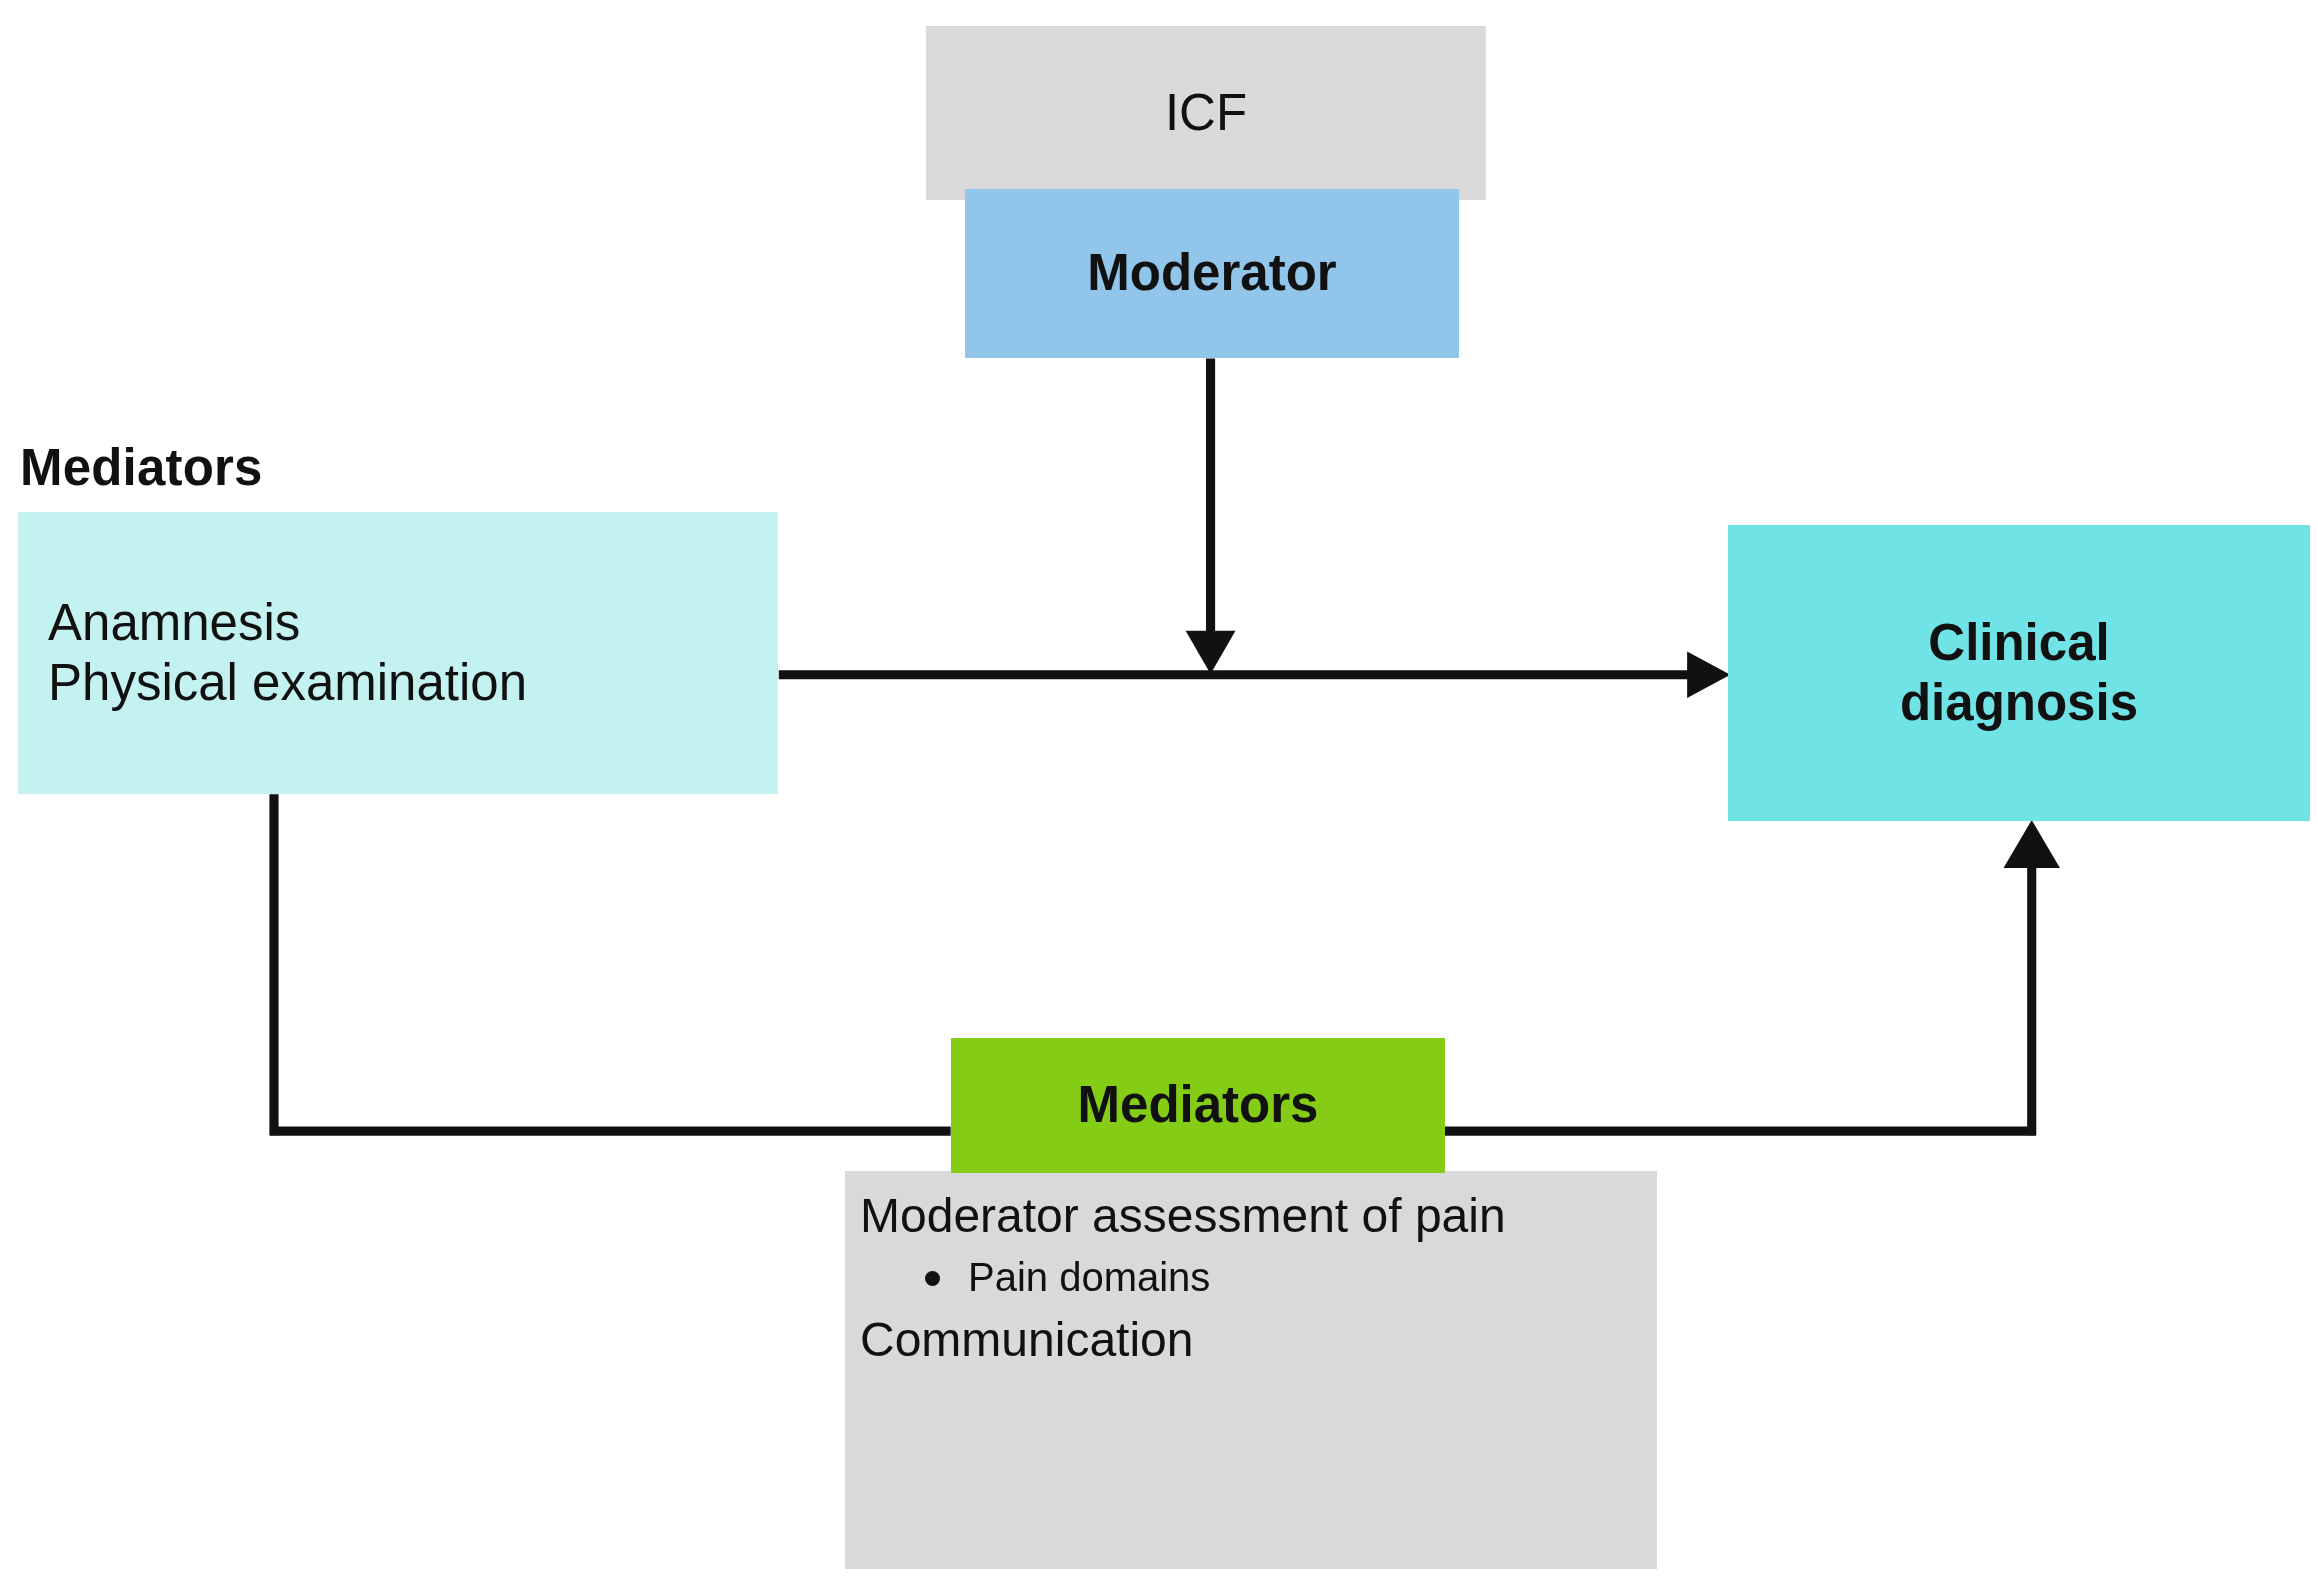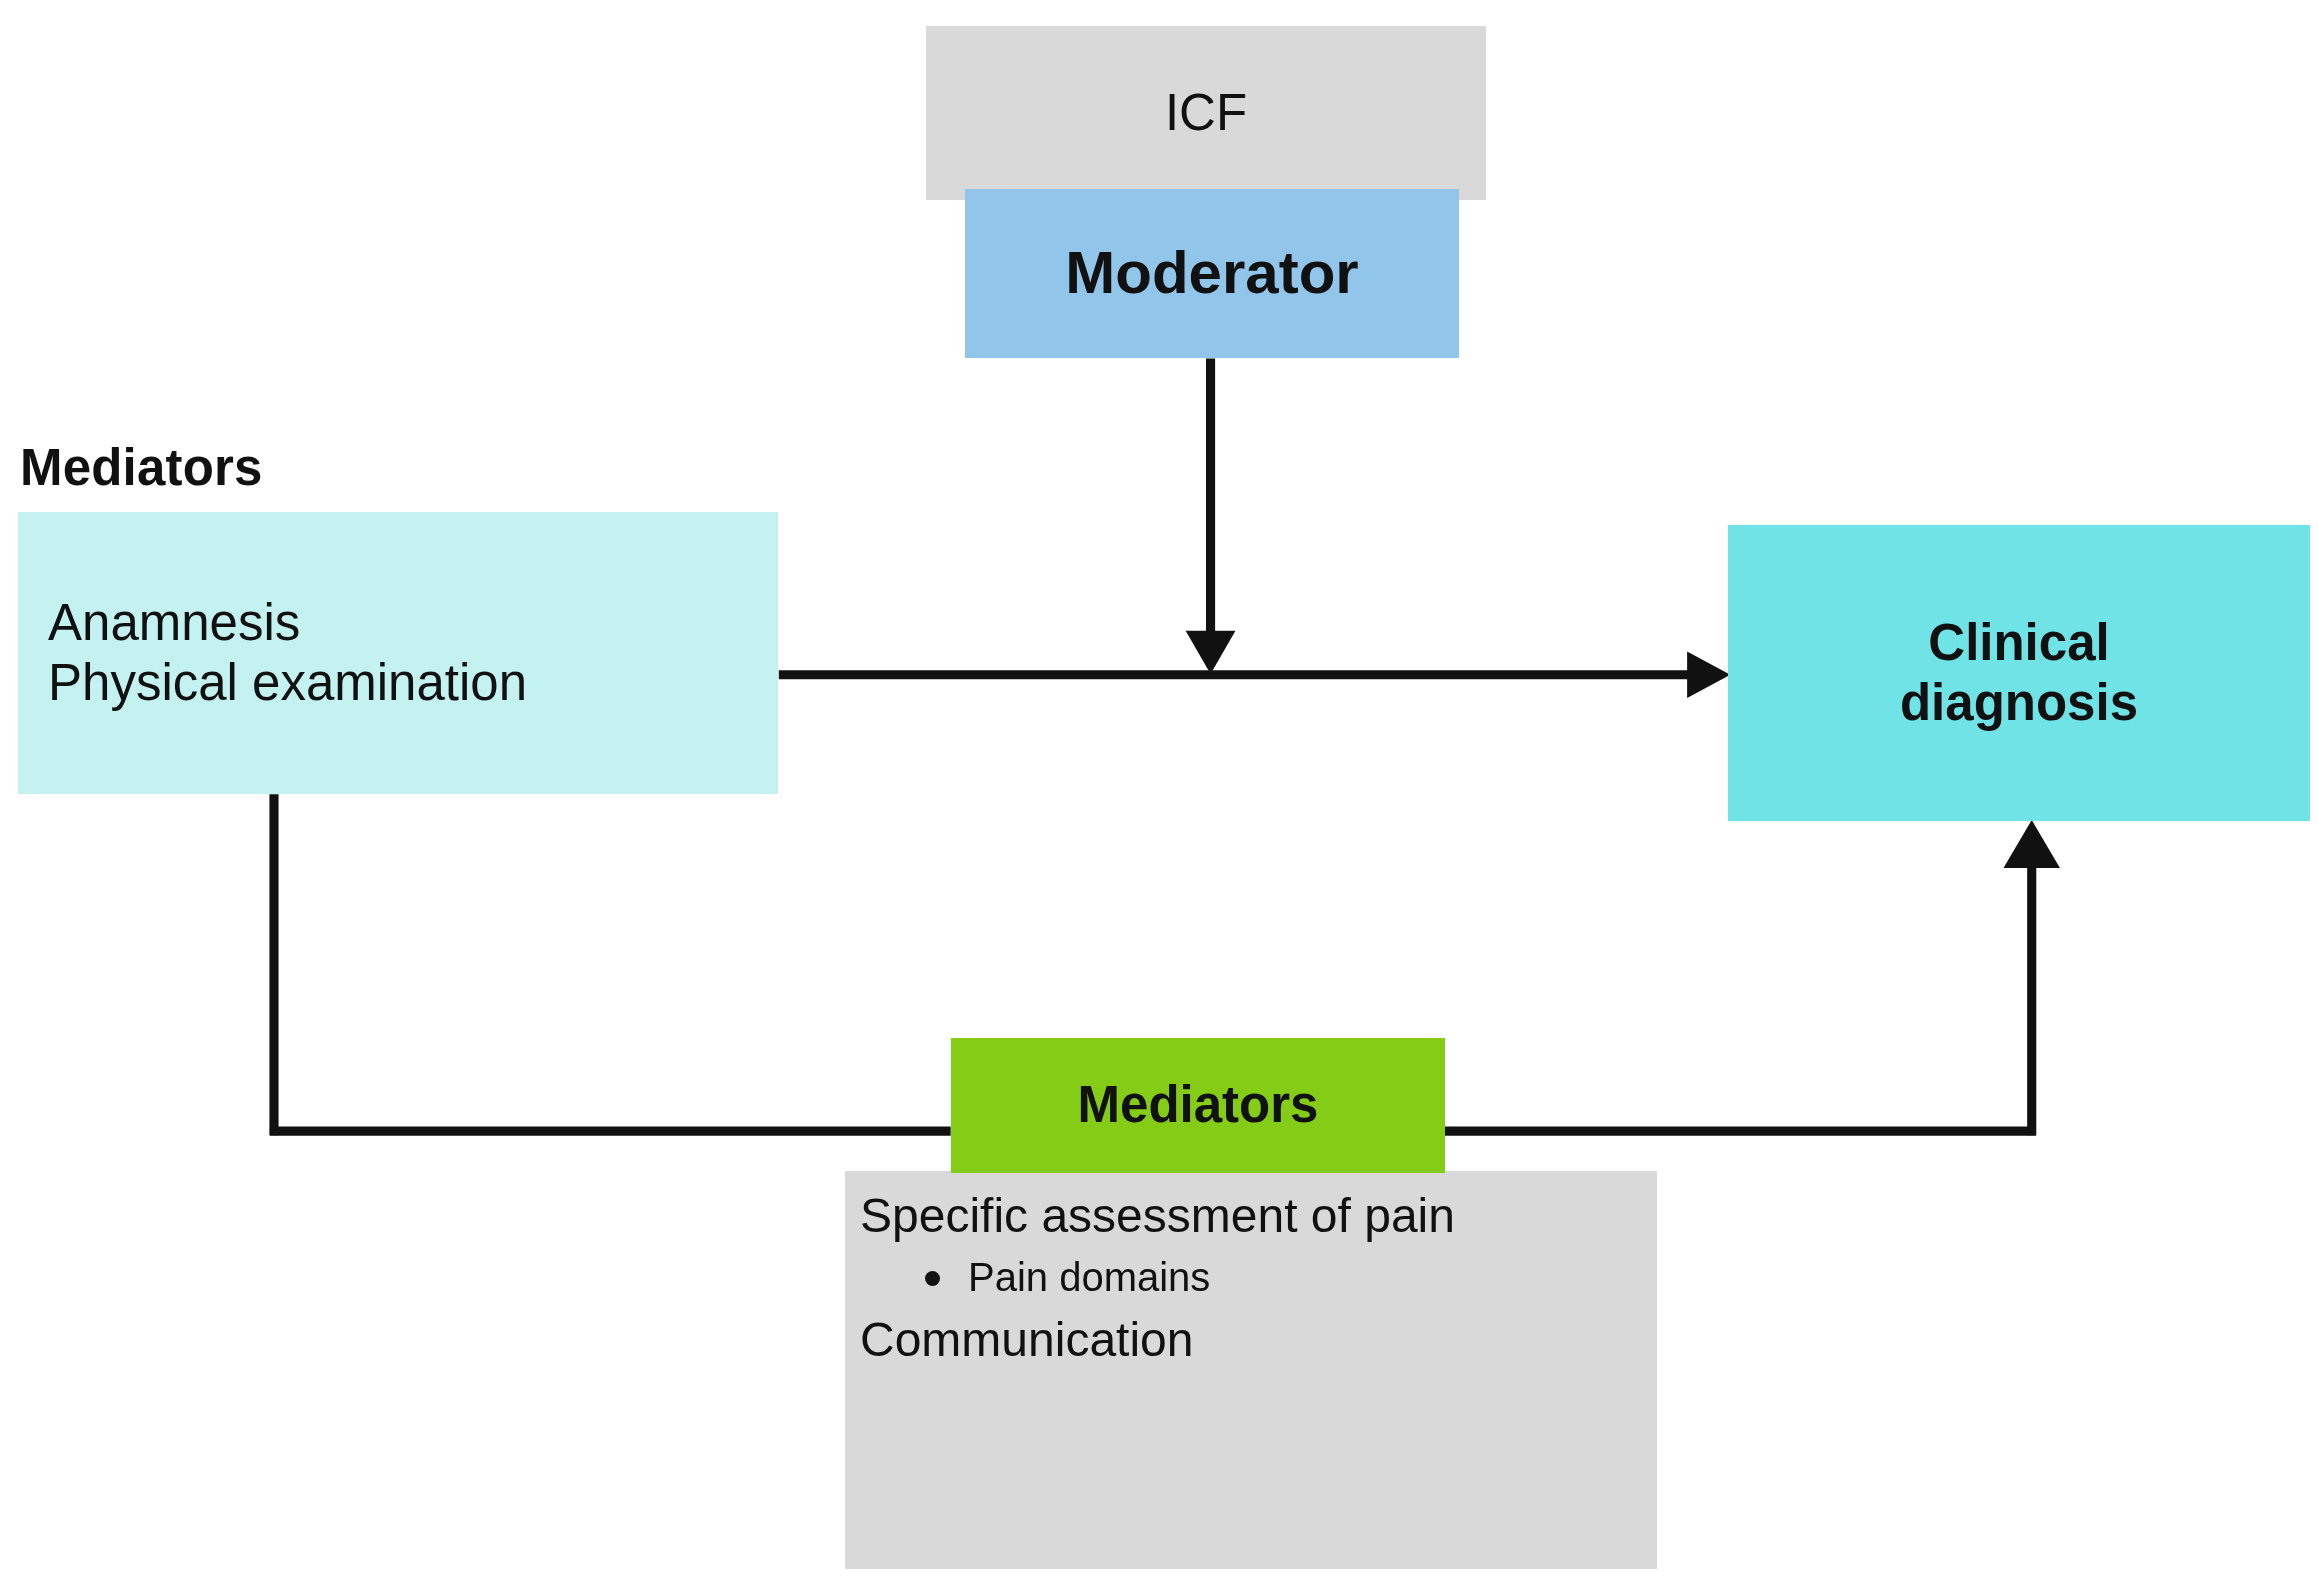--- a/index.html
+++ b/index.html
@@ -54,21 +54,21 @@
   }
   
   #box-moderator {
     left: 965px;
     top: 189px;
     width: 494px;
     height: 169px;
     background: #92c5ea;
   }
   #box-moderator .node-label {
-    font-size: 60px;
+    font-size: 51px;
     font-weight: 700;
     text-align: center;
   }
   
   #assessment-caption {
     position: absolute;
     left: 20px;
     top: 438px;
     font-size: 51px;
     font-weight: 700;
@@ -201,21 +201,21 @@
     <span class="node-label">Clinical
 diagnosis</span>
   </div>
 
   <div class="node-box" id="box-assessment">
     <span class="node-label">Anamnesis
 Physical examination</span>
   </div>
 
   <div class="node-box" id="box-mediators-detail">
-    <div class="detail-line">Specific assessment of pain</div>
+    <div class="detail-line">Moderator assessment of pain</div>
     <ul class="detail-bullets">
       <li>
         <span class="bullet-dot"></span>
         <span>Pain domains</span>
       </li>
     </ul>
     <div class="detail-line">Communication</div>
   </div>
 
   <div class="node-box" id="box-mediators">

